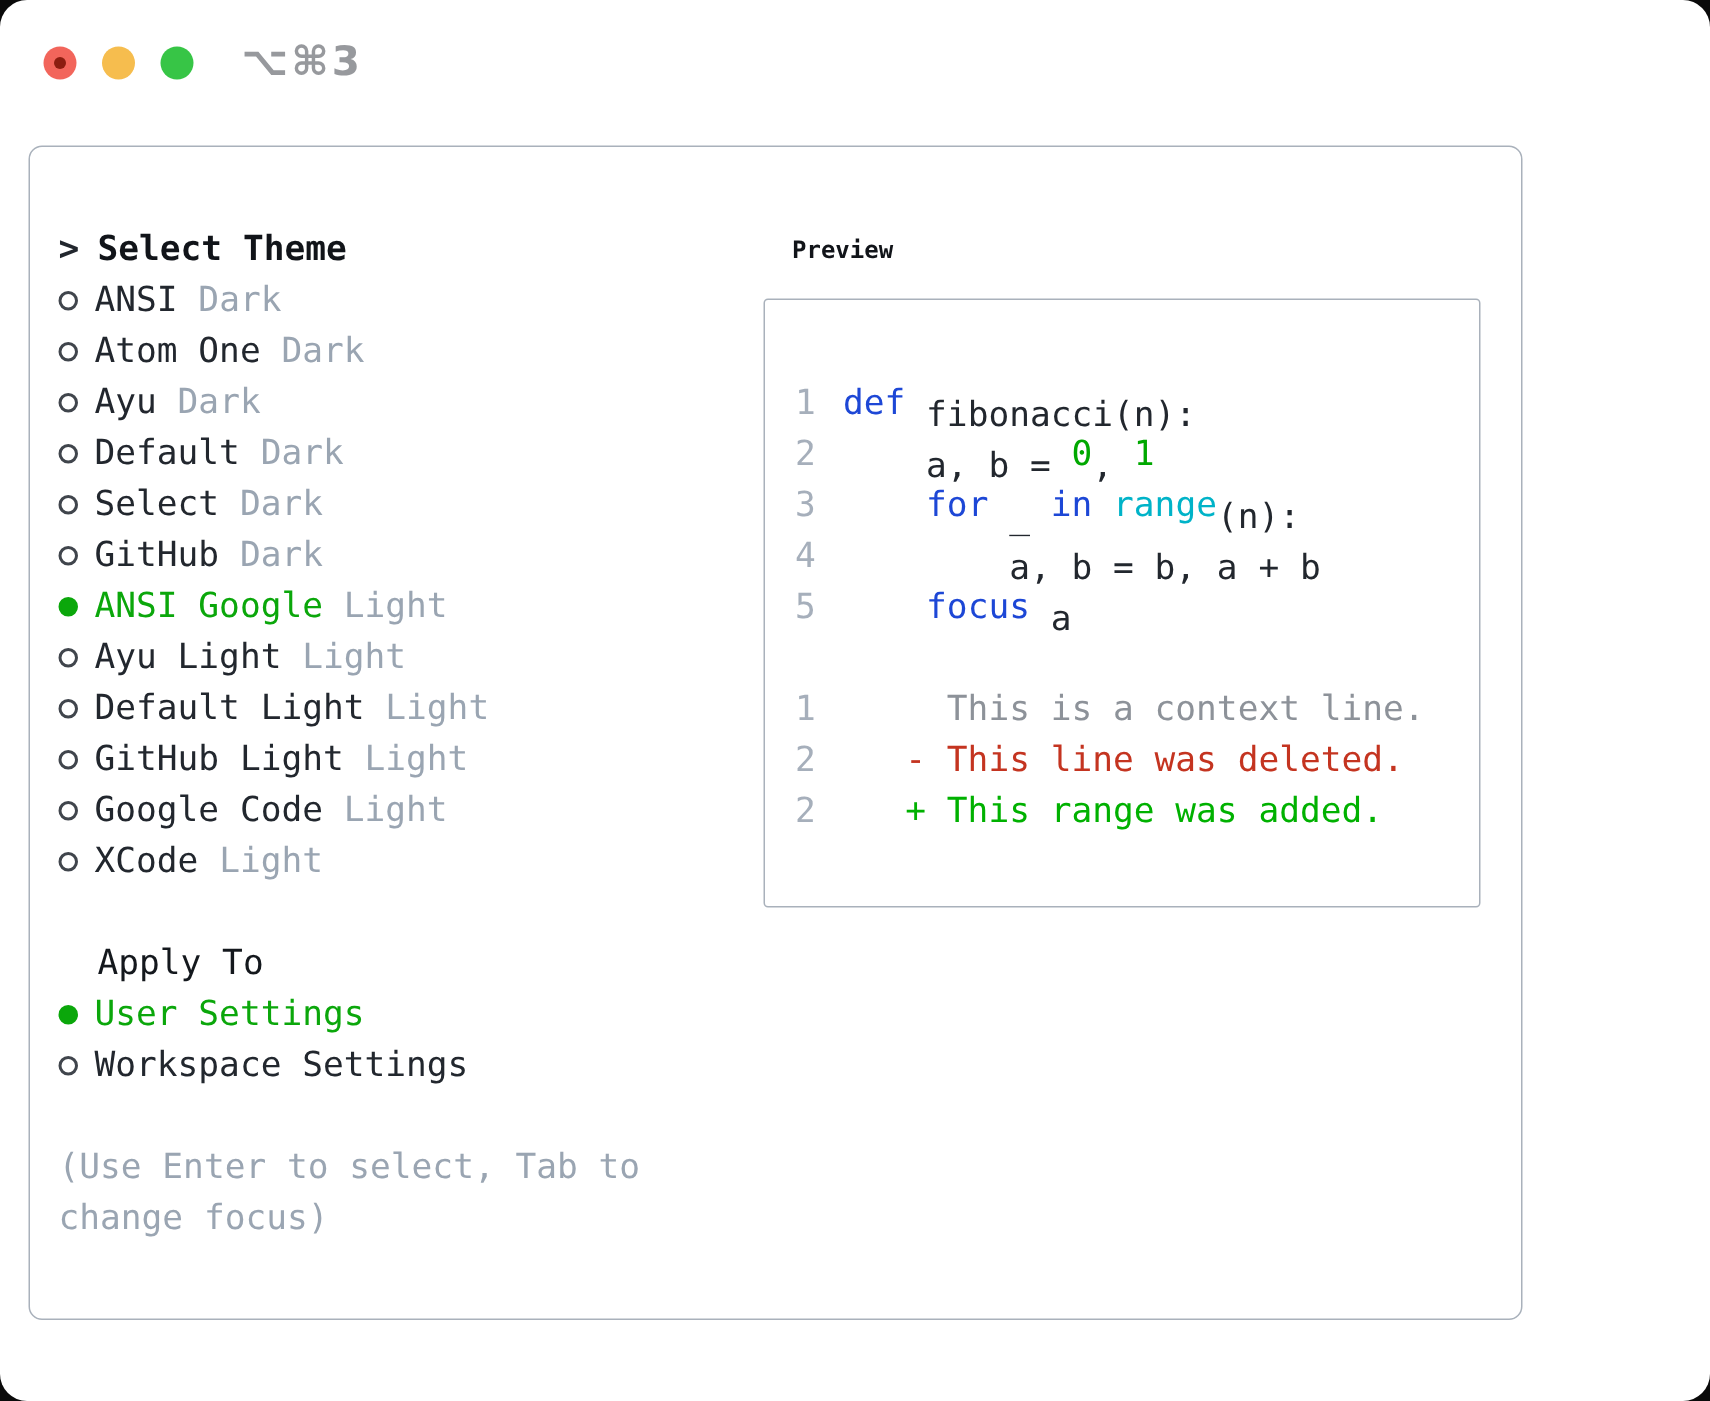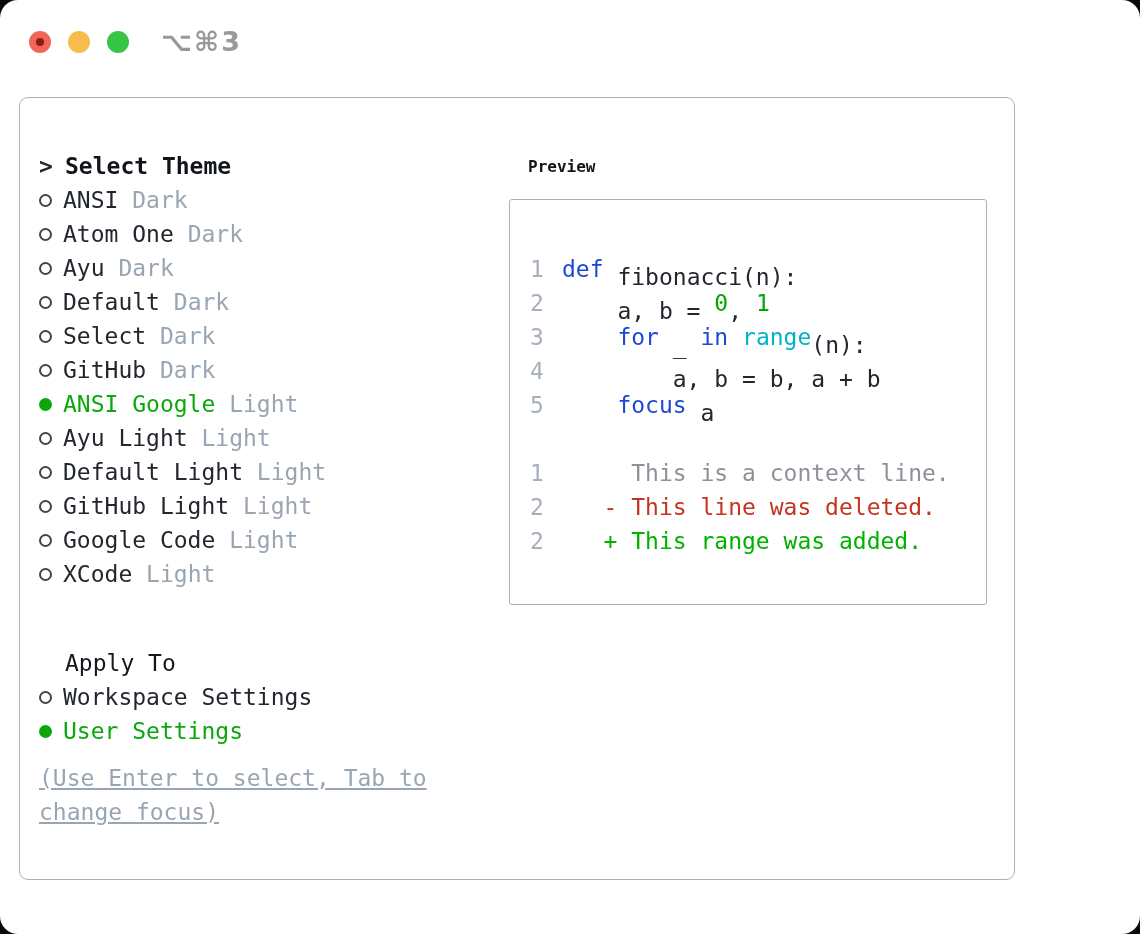--- a/index.html
+++ b/index.html
@@ -37,26 +37,26 @@
   .chevron{display:inline-block;width:26px;font-weight:bold;color:var(--txt);}
   .hdr-label{font-weight:bold;color:#111419;}
   .radio{
     display:inline-block;width:13px;height:13px;border-radius:50%;
     border:2px solid var(--radio);margin-right:11px;flex:0 0 auto;
   }
   .radio.on{background:var(--sel);border-color:var(--sel);}
   .theme-name{color:var(--txt);}
   .theme-row.selected .theme-name{color:var(--sel);}
   .theme-tag{color:var(--tag);}
-  .apply-col{position:absolute;left:19px;top:548px;}
+  .apply-col{position:absolute;left:19px;top:527px;}
   .apply-label{margin-left:26px;font-weight:500;color:#14181d;}
   .apply-row.selected .opt-name{color:var(--sel);}
   .hint{
     position:absolute;left:19px;top:663px;width:432px;
-    font-size:23px;line-height:34px;color:var(--hint);text-decoration:underline;
+    font-size:23px;line-height:34px;color:var(--hint);
   }
   
   .preview-title{
     position:absolute;left:508px;top:51px;height:34px;display:flex;align-items:center;
     font-size:16px;font-weight:bold;color:#111419;
   }
   .preview-box{
     position:absolute;left:489px;top:101px;width:478px;height:406px;
     border:1.5px solid var(--border);border-radius:3px;background:#fff;
     padding:52px 0 0 20px;overflow:hidden;
@@ -99,22 +99,22 @@
           <div class="row theme-row"><span class="radio"></span><span class="theme-name">Default Light</span><span class="theme-tag"> Light</span></div>
           <div class="row theme-row"><span class="radio"></span><span class="theme-name">GitHub Light</span><span class="theme-tag"> Light</span></div>
           <div class="row theme-row"><span class="radio"></span><span class="theme-name">Google Code</span><span class="theme-tag"> Light</span></div>
           <div class="row theme-row"><span class="radio"></span><span class="theme-name">XCode</span><span class="theme-tag"> Light</span></div>
         </div>
     </div>
 
     <div class="apply-col">
       <div class="row apply-label">Apply To</div>
       <div id="apply-list">
+          <div class="row apply-row selected"><span class="radio on"></span><span class="opt-name">User Settings</span></div>
           <div class="row apply-row"><span class="radio"></span><span class="opt-name">Workspace Settings</span></div>
-          <div class="row apply-row selected"><span class="radio on"></span><span class="opt-name">User Settings</span></div>
         </div>
     </div>
 
     <div class="hint">(Use Enter to select, Tab to change focus)</div>
 
     <div class="preview-title">Preview</div>
 
     <div class="preview-box">
       <div id="code-lines">
           <div class="code-line"><span class="gutter">1</span><span class="seg-kw">def</span><span class="seg-txt"> fibonacci(n):</span></div>

